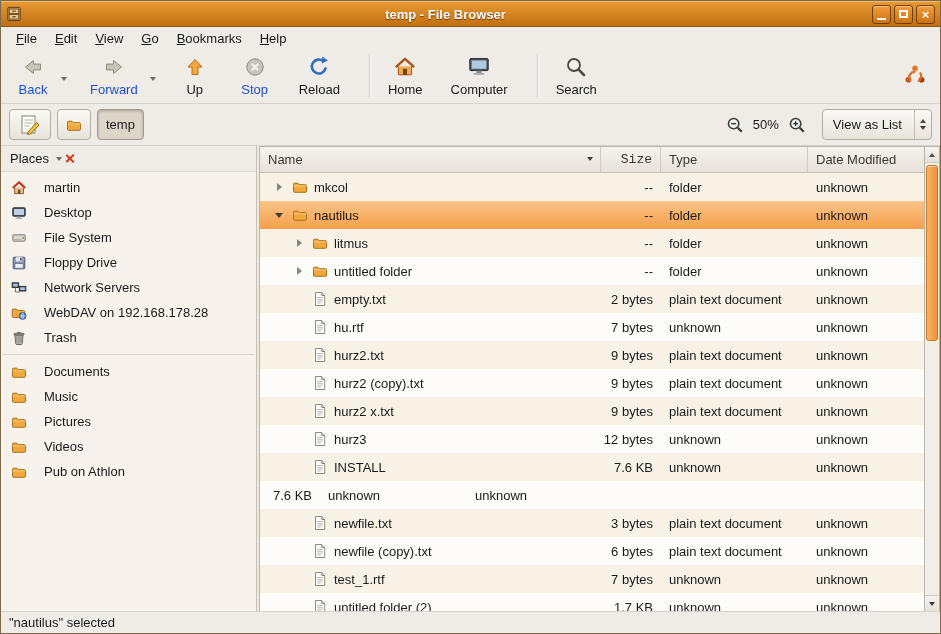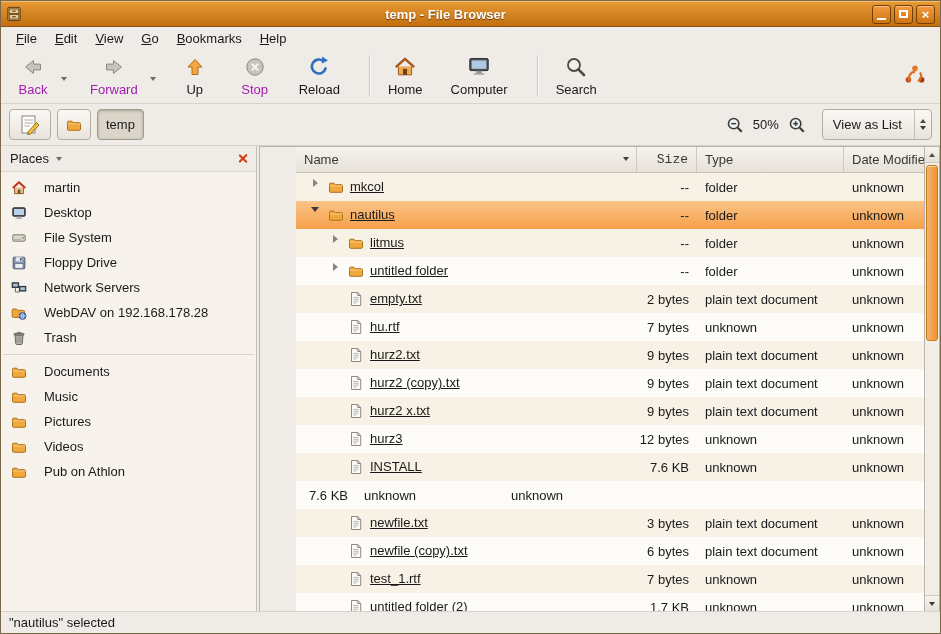--- a/index.html
+++ b/index.html
@@ -29,21 +29,21 @@
   
   .toolbar{flex:0 0 55px;display:flex;align-items:center;padding:0 8px;border-bottom:1px solid #d8d2ca;}
   .tb-left{flex:1;display:flex;align-items:center;height:100%;}
   .tb-group{display:flex;align-items:center;margin-right:12px;}
   .toolbtn{display:flex;flex-direction:column;align-items:center;justify-content:center;gap:3px;
     padding:3px 8px;min-width:48px;border-radius:3px;}
   .icon24{width:24px;height:24px;display:inline-block;}
   .icon16{width:16px;height:16px;display:inline-block;flex:0 0 16px;}
   .icon16 svg,.icon24 svg{width:100%;height:100%;display:block;}
   .tlabel{font-size:13px;}
-  .toolbtn.disabled .tlabel{color:#a21caf;}
+  .toolbtn.disabled .tlabel{color:#1d4ed8;}
   .tb-drop{padding:2px 3px;margin-left:1px;}
   .tb-sep{width:0;border-left:1px solid #cfc9c0;border-right:1px solid #fbfaf8;height:42px;margin:0 9px;}
   .throbber{width:26px;height:26px;margin:0 4px;}
   .throbber svg{width:100%;height:100%;}
 
   
   .tri{width:0;height:0;display:inline-block;}
   .tri.down{border-left:4px solid transparent;border-right:4px solid transparent;border-top:5px solid #6e6a62;}
   .tri.down.dark{border-top-color:#3f3c36;}
   .tri.down.small{border-left-width:3.5px;border-right-width:3.5px;border-top-width:4.5px;}
@@ -62,47 +62,47 @@
   .zoomlevel{margin:0 3px;}
   .view-select{display:flex;align-items:center;height:31px;margin-left:10px;
     background:linear-gradient(180deg,#fbf9f6,#e8e3db);border:1px solid #b3ada1;border-radius:4px;padding-left:10px;}
   .vs-label{padding-right:12px;}
   .vs-arrows{display:flex;flex-direction:column;align-items:center;justify-content:center;gap:3px;
     border-left:1px solid #c4beb2;height:100%;padding:0 5px;}
 
   
   .main{flex:1;display:flex;min-height:0;}
   .sidebar{flex:0 0 256px;display:flex;flex-direction:column;background:#f7f3ec;border-right:1px solid #c4beb4;}
-  .side-head{flex:0 0 26px;display:flex;align-items:center;justify-content:space-between;
+  .side-head{flex:0 0 26px;display:flex;align-items:center;justify-content:flex-start;
     padding:0 5px 0 9px;background:var(--window-bg,#efebe7);border-bottom:1px solid #ddd7cf;}
   .side-title-btn{display:flex;align-items:center;gap:7px;}
   .side-close{width:16px;height:16px;display:flex;align-items:center;justify-content:center;}
   .x-icon{position:relative;width:11px;height:11px;}
   .x-icon::before,.x-icon::after{content:'';position:absolute;left:4.3px;top:0;width:2.4px;height:11px;background:#cf3d12;border-radius:1px;}
   .x-icon::before{transform:rotate(45deg);}
   .x-icon::after{transform:rotate(-45deg);}
   .side-list{flex:1;overflow:hidden;padding-top:3px;}
   .side-item{height:25px;display:flex;align-items:center;gap:17px;padding:0 6px 0 10px;white-space:nowrap;}
   .side-sep{border-top:1px solid #d8d2c8;margin:4px 2px;}
 
-  .listpanel{flex:1;display:flex;min-width:0;margin-left:2px;border:1px solid #b9b3a9;border-bottom:none;padding-left:36px;}
+  .listpanel{flex:1;display:flex;min-width:0;margin-left:2px;border:1px solid #b9b3a9;border-bottom:none;}
   .treeview{flex:1;display:flex;flex-direction:column;min-width:0;}
   .listheader{flex:0 0 26px;display:flex;}
   .hcell{position:relative;display:flex;align-items:center;padding:0 8px;
     background:linear-gradient(180deg,#f6f3ee,#e6e1d9);border-right:1px solid #cfc9c0;border-bottom:1px solid #c6c0b6;
     color:#3a372f;overflow:hidden;white-space:nowrap;}
   .hc0{width:341px;}.hc1{width:60px;justify-content:flex-end;font-family:Liberation Mono, monospace;}.hc2{width:147px;}.hc3{flex:1;border-right:none;}
   .sortarrow{position:absolute;right:7px;top:10px;}
 
   .rows{flex:1;overflow:hidden;background:#fefcf8;}
   .row{height:28px;display:flex;align-items:center;}
   .row.stripe{background:#f7f1e6;}
   .row.selected{background:linear-gradient(180deg,var(--selection-top,#fbc488),var(--selection-bottom,#f5a04a));}
   .cell{white-space:nowrap;overflow:hidden;}
-  .c-name{width:341px;display:flex;align-items:flex-start;gap:6px;padding-left:6px;text-decoration:underline;}
+  .c-name{width:341px;display:flex;align-items:center;gap:6px;padding-left:6px;}
   .c-size{width:60px;text-align:right;padding-right:8px;}
   .c-type{width:147px;padding-left:8px;}
   .c-date{flex:1;padding-left:8px;}
   .expander{width:14px;display:inline-flex;justify-content:center;flex:0 0 14px;}
   .indent{display:inline-block;flex:0 0 auto;}
 
   .vscroll{flex:0 0 15px;position:relative;background:#f1eee8;border-left:1px solid #b9b3a9;
     display:flex;flex-direction:column;}
   .sb-btn{height:16px;display:flex;align-items:center;justify-content:center;
     background:linear-gradient(180deg,#f6f3ee,#e6e1d9);border-bottom:1px solid #cfc9c0;}

